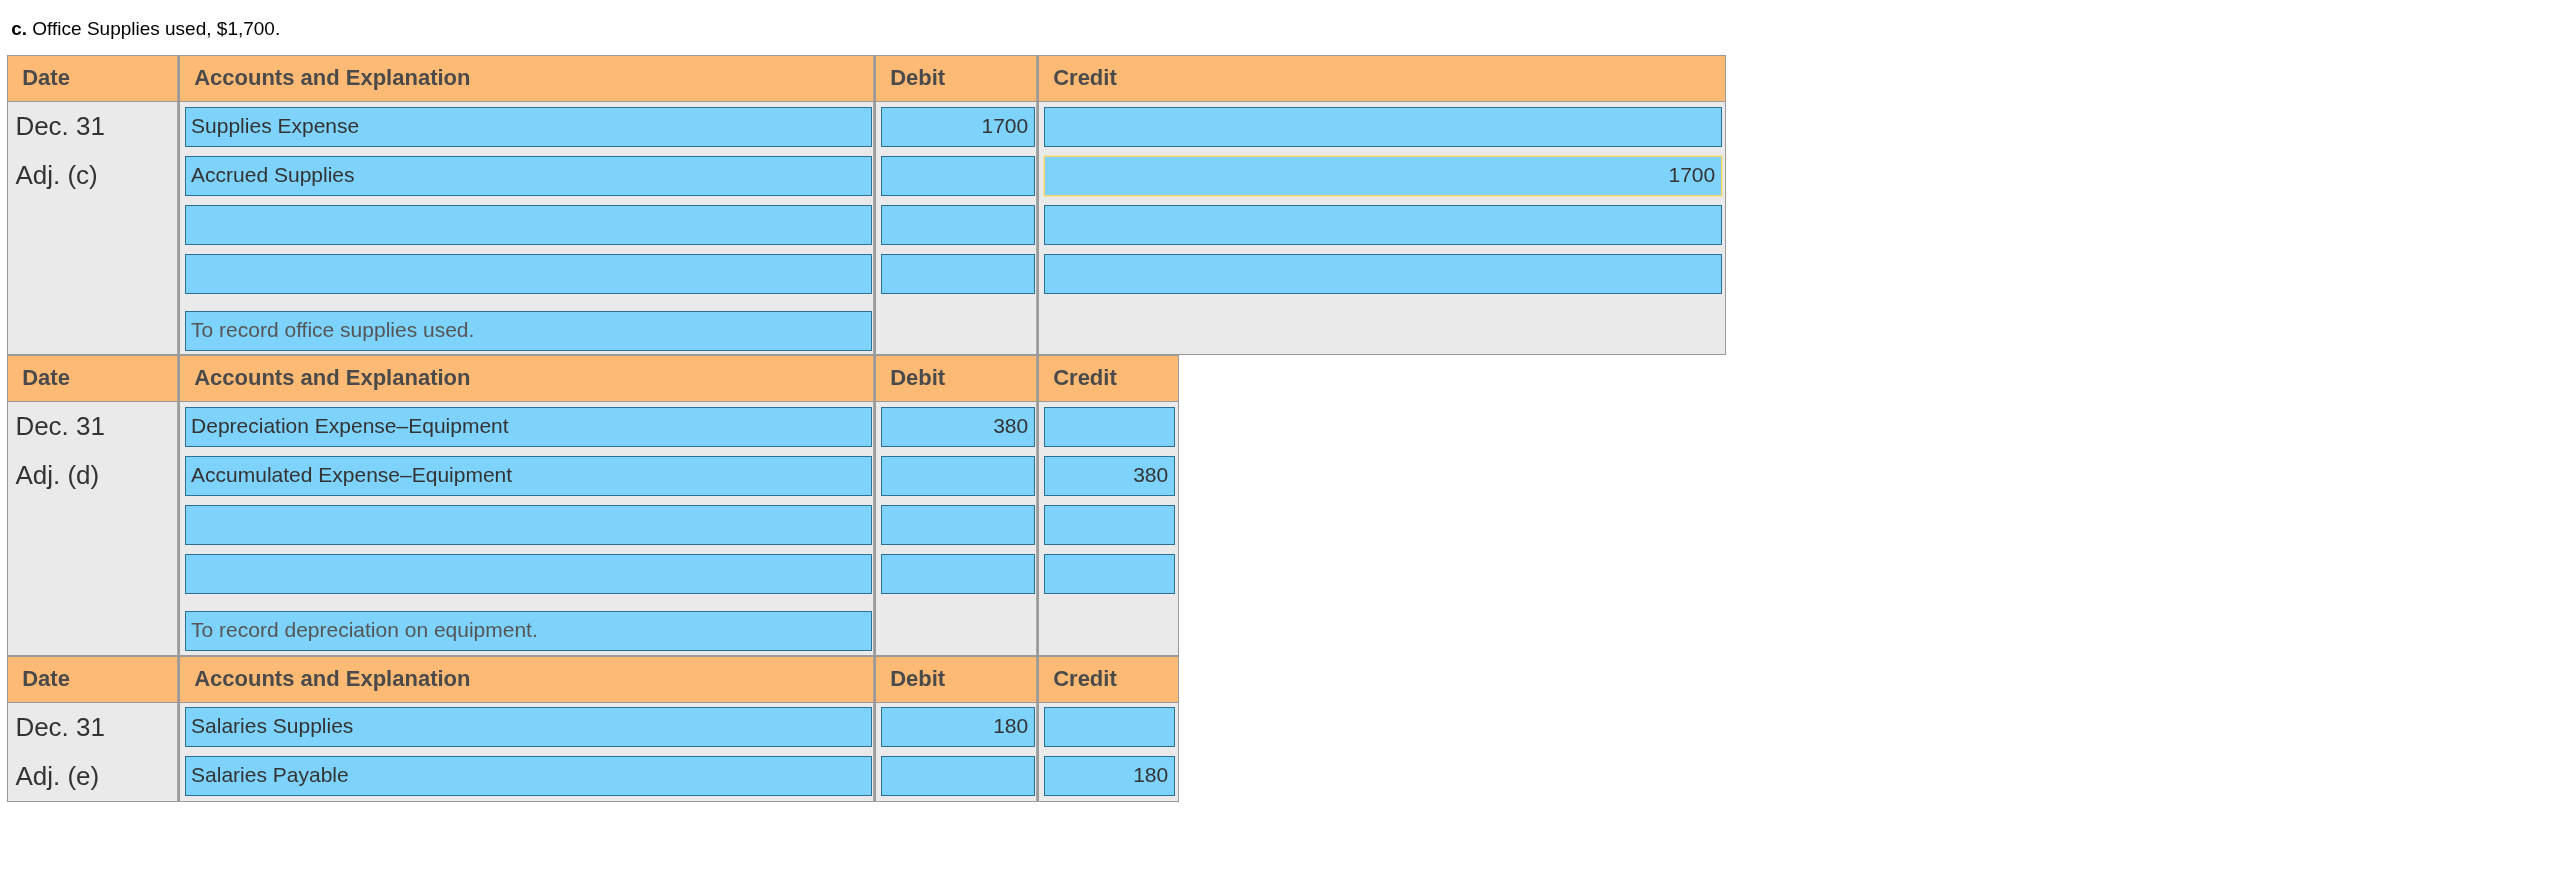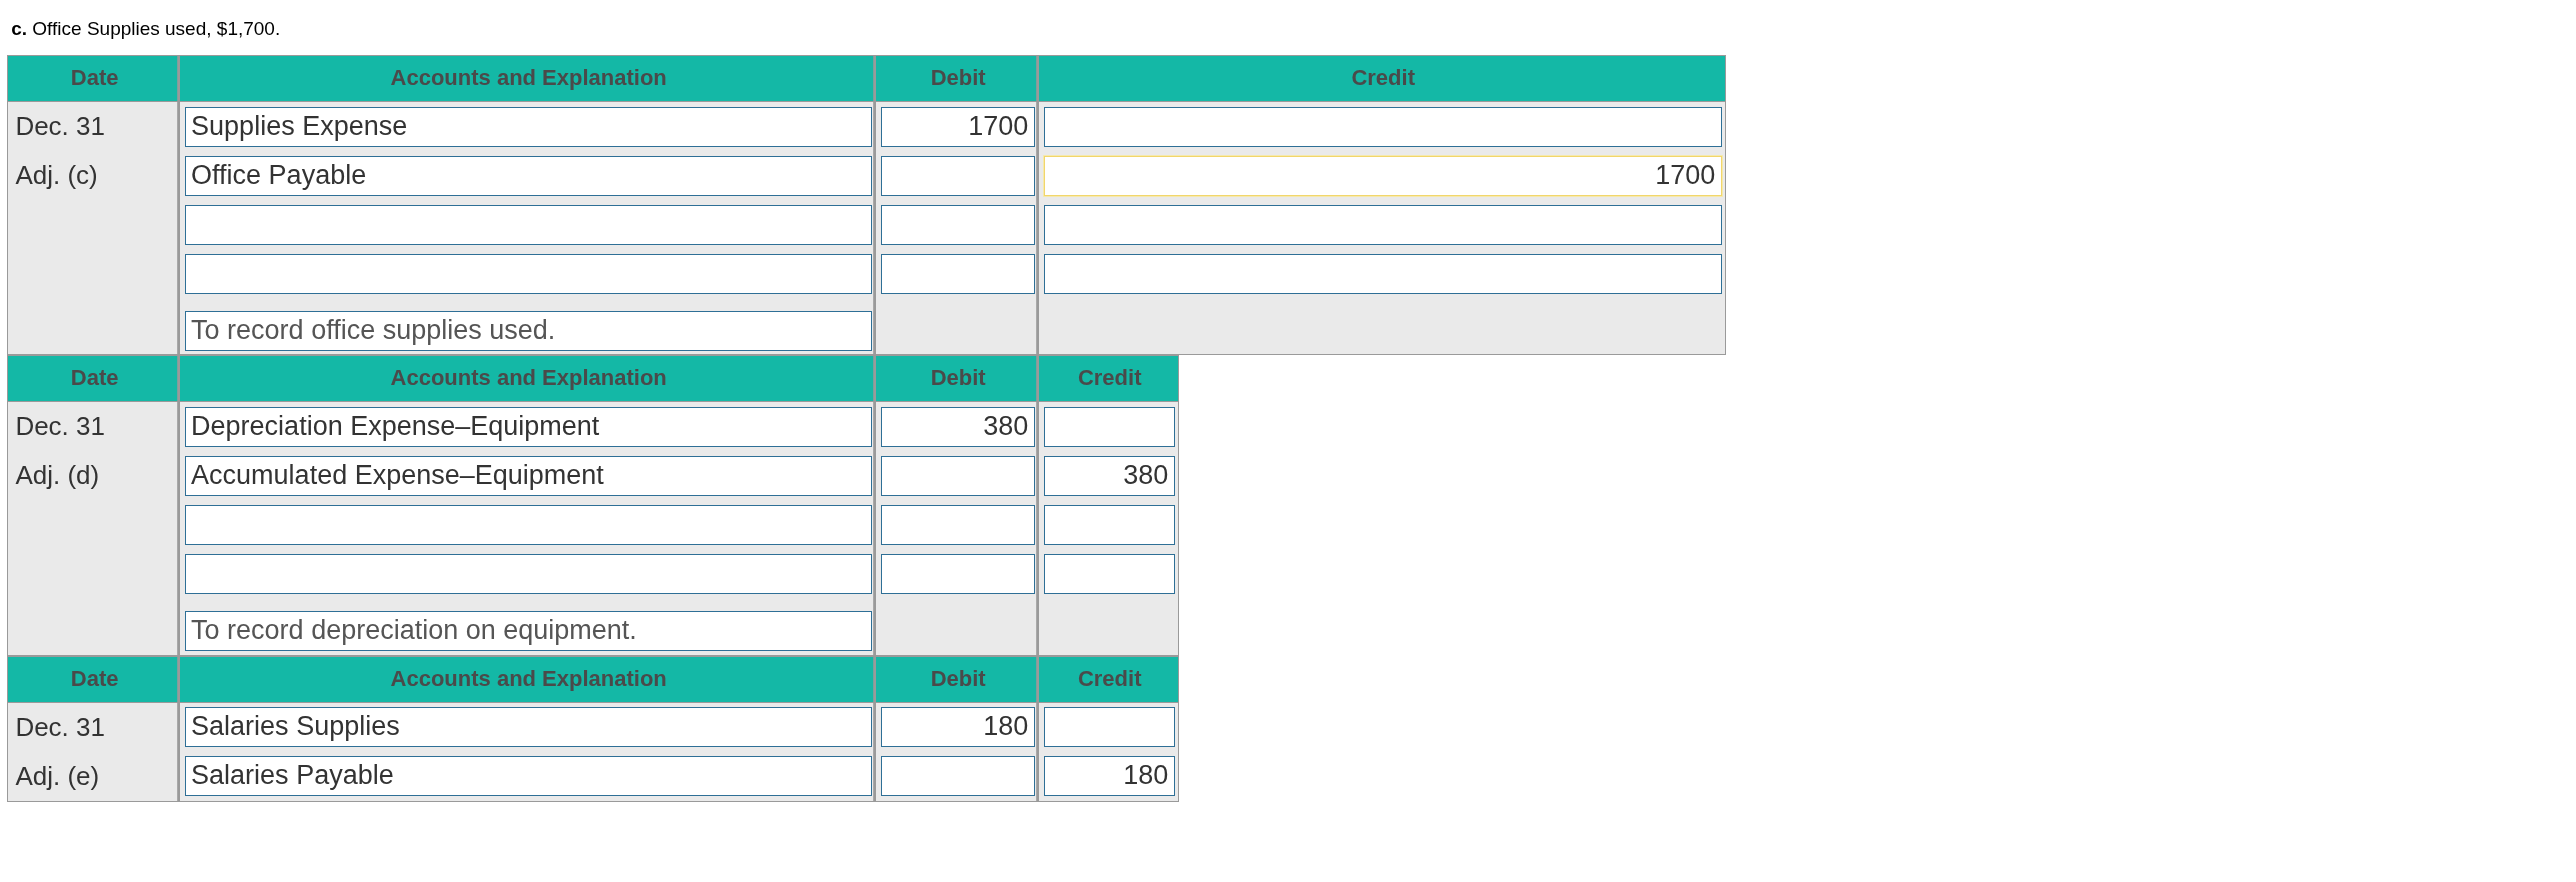--- a/index.html
+++ b/index.html
@@ -36,26 +36,26 @@
     table-layout: fixed;
     background: #eaeaea;
     margin-left: 7.2px;
     border-top: 1.8px solid #9a9a9a;
     border-left: 1.8px solid #9a9a9a;
     border-right: 1.8px solid #9a9a9a;
     border-bottom: 1.8px solid #9a9a9a;
   }
 
   .jtable th {
-    background: #14b8a6;
+    background: #fdba74;
     color: #4a4a4a;
     font-size: 22px;
     font-weight: bold;
-    text-align: center;
-    padding: 9px 0 10px 2px;
+    text-align: left;
+    padding: 9px 0 10px 14px;
     border-right: 1.8px solid #9a9a9a;
     border-bottom: 1.8px solid #9a9a9a;
     box-shadow: inset -3.6px 0 0 -1.8px #9a9a9a;
   }
   .jtable th:last-child { border-right: none; box-shadow: none; }
 
   .jtable td {
     background: #eaeaea;
     border-right: 1.8px solid #9a9a9a;
     box-shadow: inset -3.6px 0 0 -1.8px #9a9a9a;
@@ -79,24 +79,24 @@
   .datecell.blank { color: transparent; }
 
   .cellwrap {
     padding: 3.6px 3.6px 3.6px 4.5px;
   }
 
   .field {
     box-sizing: border-box;
     width: 100%;
     height: 40px;
-    background: #ffffff;
+    background: #7dd3fc;
     border: 1.8px solid #2e6f96;
     font-family: "Liberation Sans", sans-serif;
-    font-size: 27px;
+    font-size: 21px;
     color: #333333;
     padding: 0 5.4px;
     line-height: 36px;
     white-space: nowrap;
     overflow: hidden;
   }
   .field.num {
     text-align: right;
   }
   .field.memo {
@@ -165,21 +165,21 @@
               <div class="field num"></div>
             </div>
           </td>
       </tr>
       <tr>
         <td>
             <div class="datecell">Adj. (c)</div>
           </td>
         <td>
             <div class="cellwrap">
-              <div class="field">Office Payable</div>
+              <div class="field">Accrued Supplies</div>
             </div>
           </td>
         <td>
             <div class="cellwrap">
               <div class="field num"></div>
             </div>
           </td>
         <td>
             <div class="cellwrap">
               <div class="field num active">1700</div>

